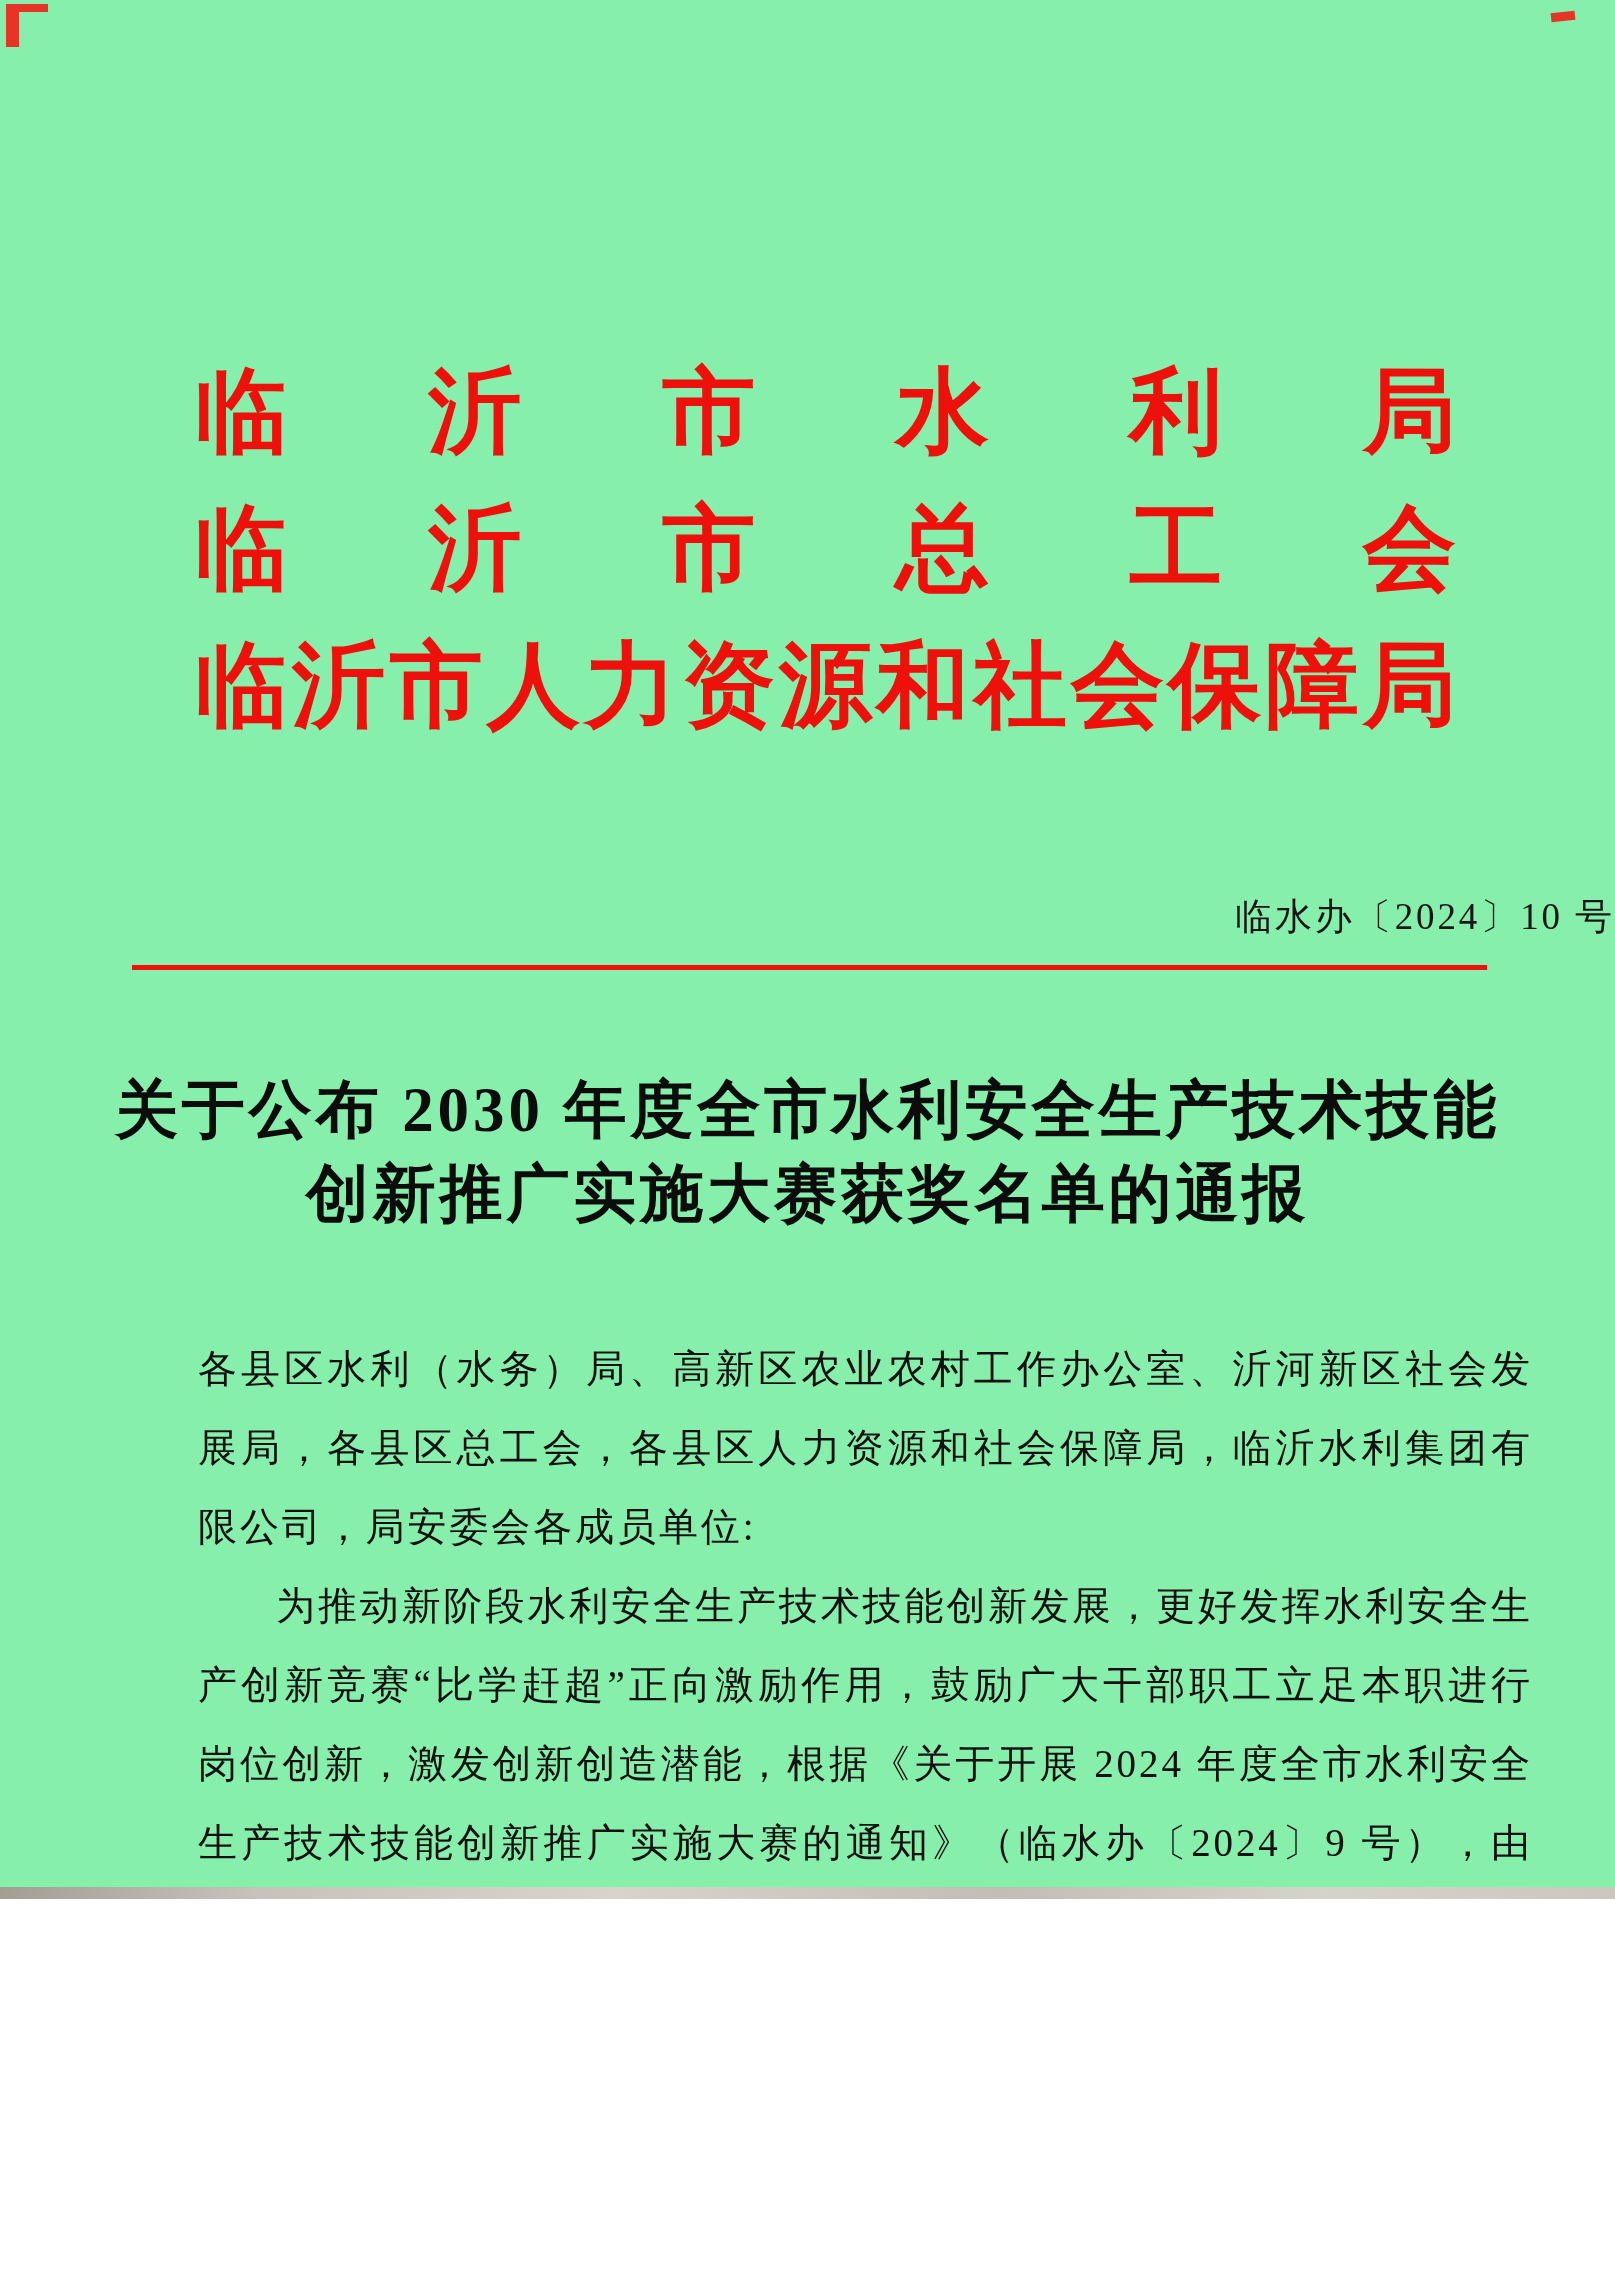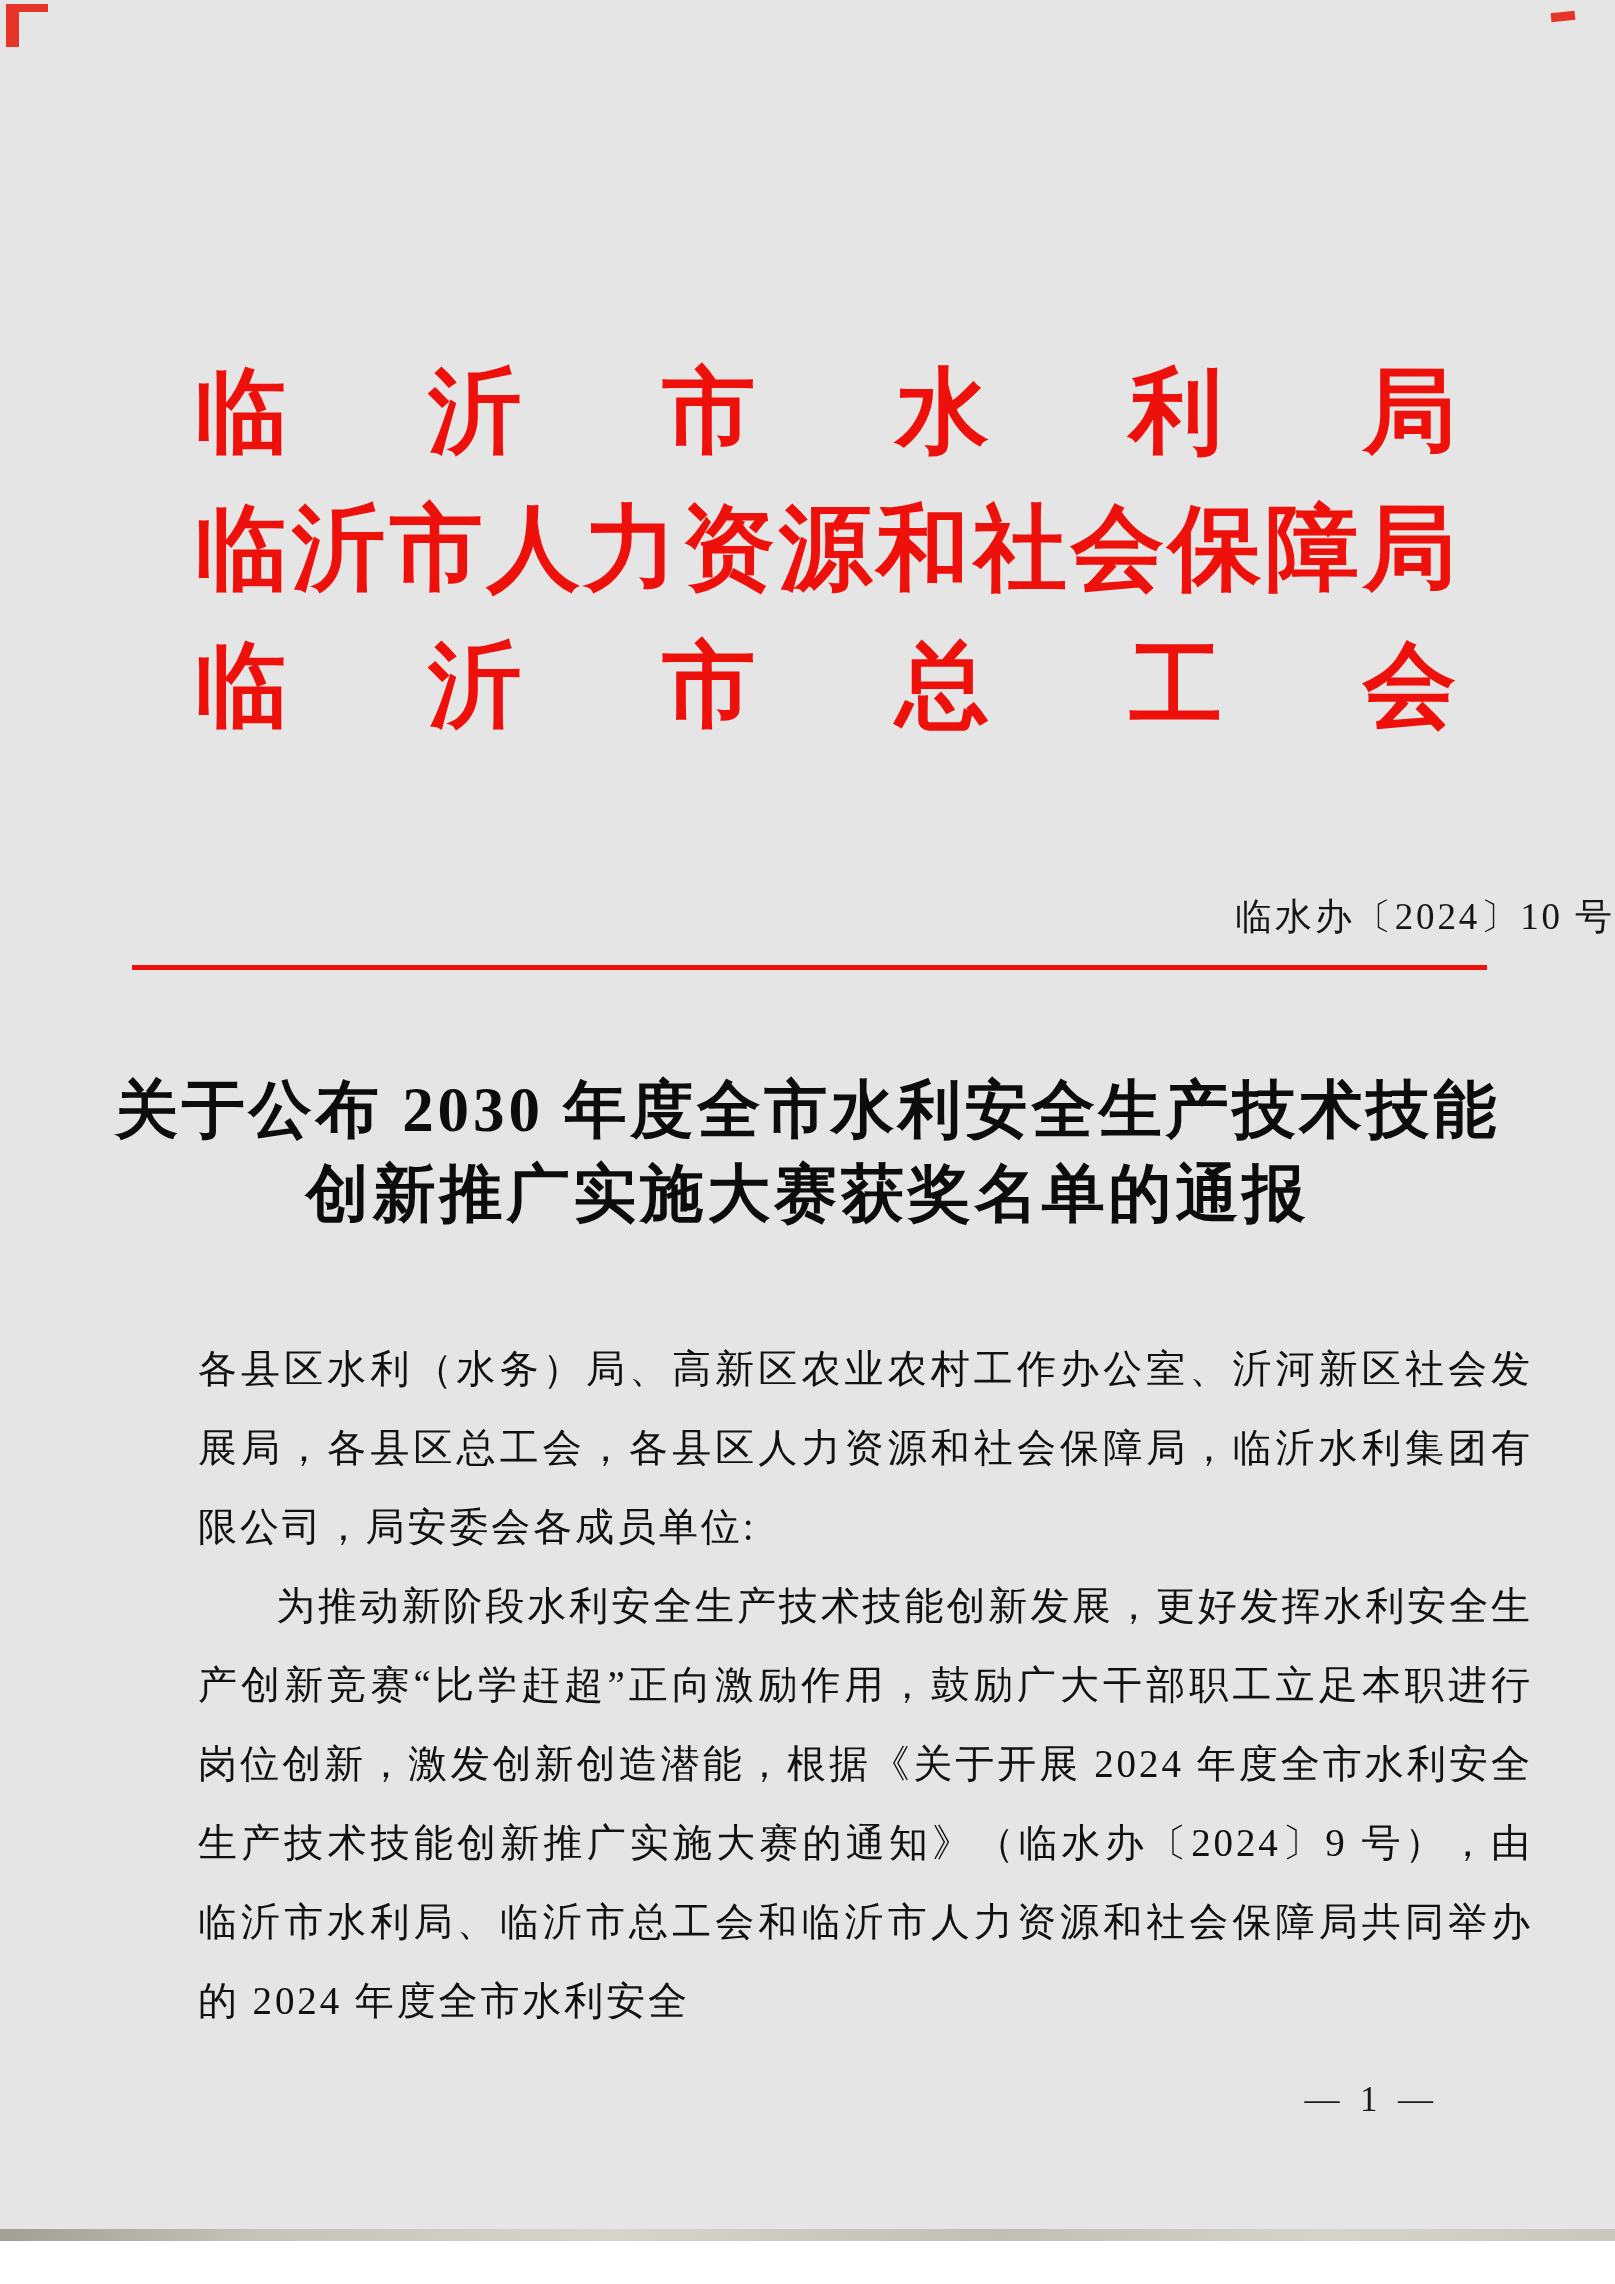--- a/index.html
+++ b/index.html
@@ -1,22 +1,22 @@
 <!DOCTYPE html>
 <html><head>
 <meta charset="utf-8">
 <style>
   html, body { margin: 0; padding: 0; background: #ffffff; }
   body { font-family: "Liberation Serif", "DejaVu Serif", serif; }
 
   .page {
     position: relative;
     width: 1615px;
-    height: 2241px;
-    background: #e5e5e5;
+    height: 1899px;
+    background: #86efac;
     overflow: hidden;
   }
 
   
   .scan-mark-tl {
     position: absolute; top: 3.9px; left: 5.9px;
     width: 29px; height: 35px;
     border-top: 8.8px solid #e63426;
     border-left: 13.7px solid #e63426;
   }
@@ -98,22 +98,22 @@
 </head>
 <body>
 
 <div class="page">
 
   <div class="scan-mark-tl"></div>
   <div class="scan-mark-tr"></div>
 
   <div class="header">
     <div class="header-line">临沂市水利局</div>
+    <div class="header-line">临沂市总工会</div>
     <div class="header-line">临沂市人力资源和社会保障局</div>
-    <div class="header-line">临沂市总工会</div>
   </div>
 
   <div class="doc-number">临水办〔2024〕10 号</div>
 
   <div class="red-rule"></div>
 
   <div class="title">
     <div>关于公布 2030 年度全市水利安全生产技术技能</div>
     <div>创新推广实施大赛获奖名单的通报</div>
   </div>

